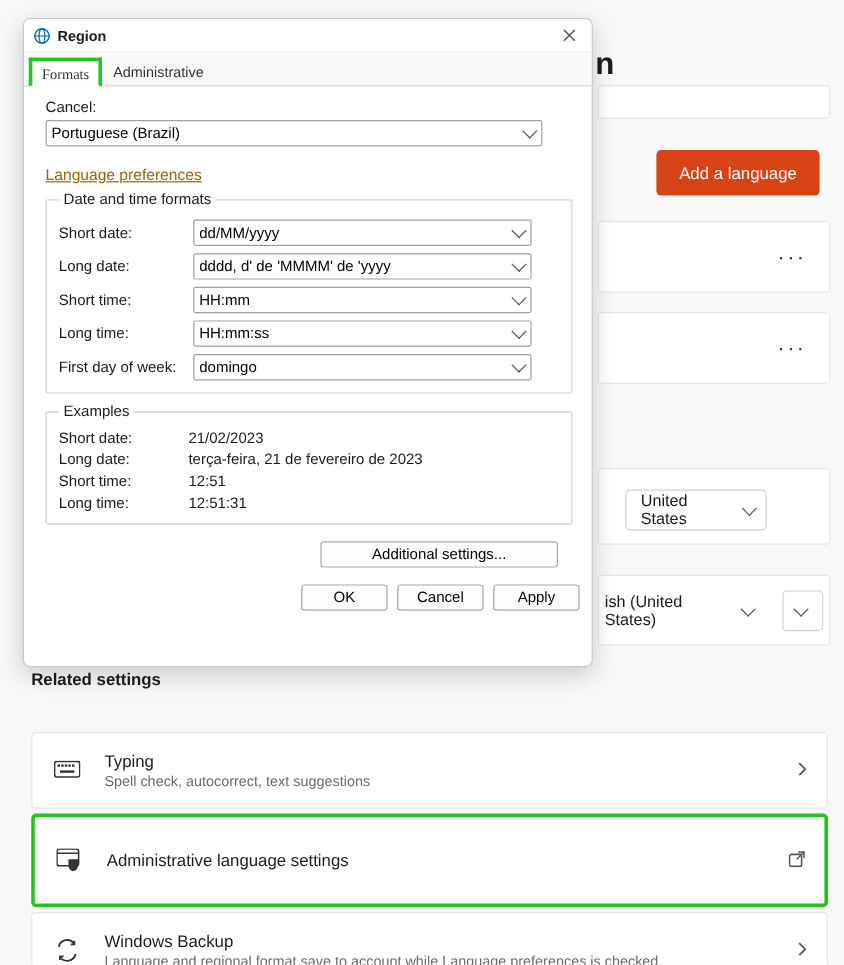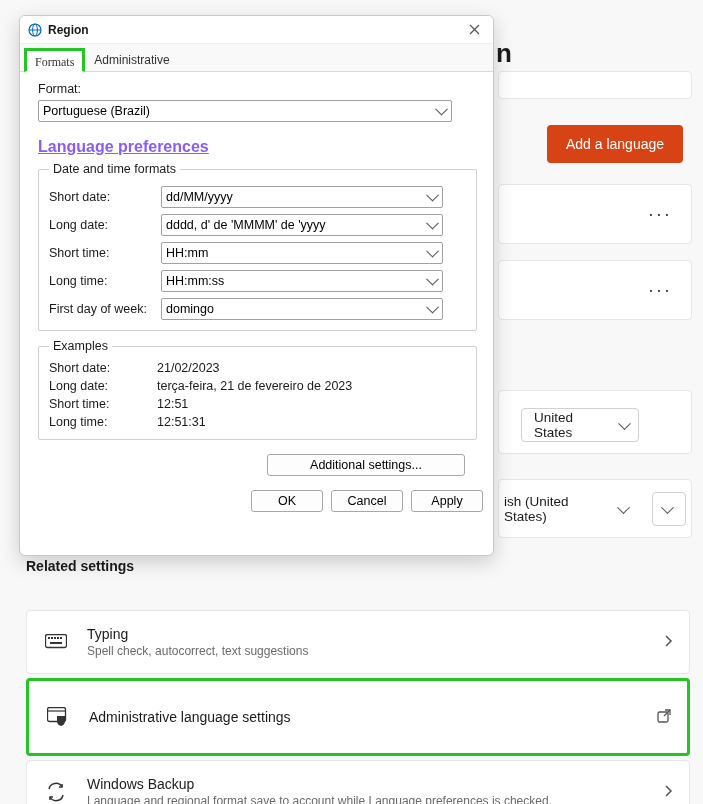--- a/index.html
+++ b/index.html
@@ -214,27 +214,26 @@
     content:"";
     position:absolute;
     right:6px; top:50%;
     width:8px; height:8px;
     border-right:1px solid #555;
     border-bottom:1px solid #555;
     transform: translateY(-70%) rotate(45deg);
     pointer-events:none;
   }
   .link {
-    color: #8b5cf6;
+    color: #a16207;
     text-decoration: underline;
-    font-size: 16px;
+    font-size: 13px;
     cursor:pointer;
     display:inline-block;
     margin: 16px 0 6px 0;
-    font-weight: bold;
   }
   fieldset.box {
     border: 1px solid #d0d0d0;
     border-radius: 2px;
     padding: 4px 8px 10px 10px;
     font-size: 12.5px;
     margin-bottom: 8px;
   }
   fieldset.box legend {
     padding: 0 4px;
@@ -386,21 +385,21 @@
         </svg>
     </button>
   </div>
 
   <div class="tabs">
     <div class="tab active">Formats</div>
     <div class="tab">Administrative</div>
   </div>
 
   <div class="dlg-body">
-    <div class="lbl">Format:</div>
+    <div class="lbl">Cancel:</div>
     <span class="winselect-wrap">
       <select class="winselect">
         <option>Portuguese (Brazil)</option>
       </select>
     </span>
 
     <a class="link">Language preferences</a>
 
     <fieldset class="box">
       <legend>Date and time formats</legend>

